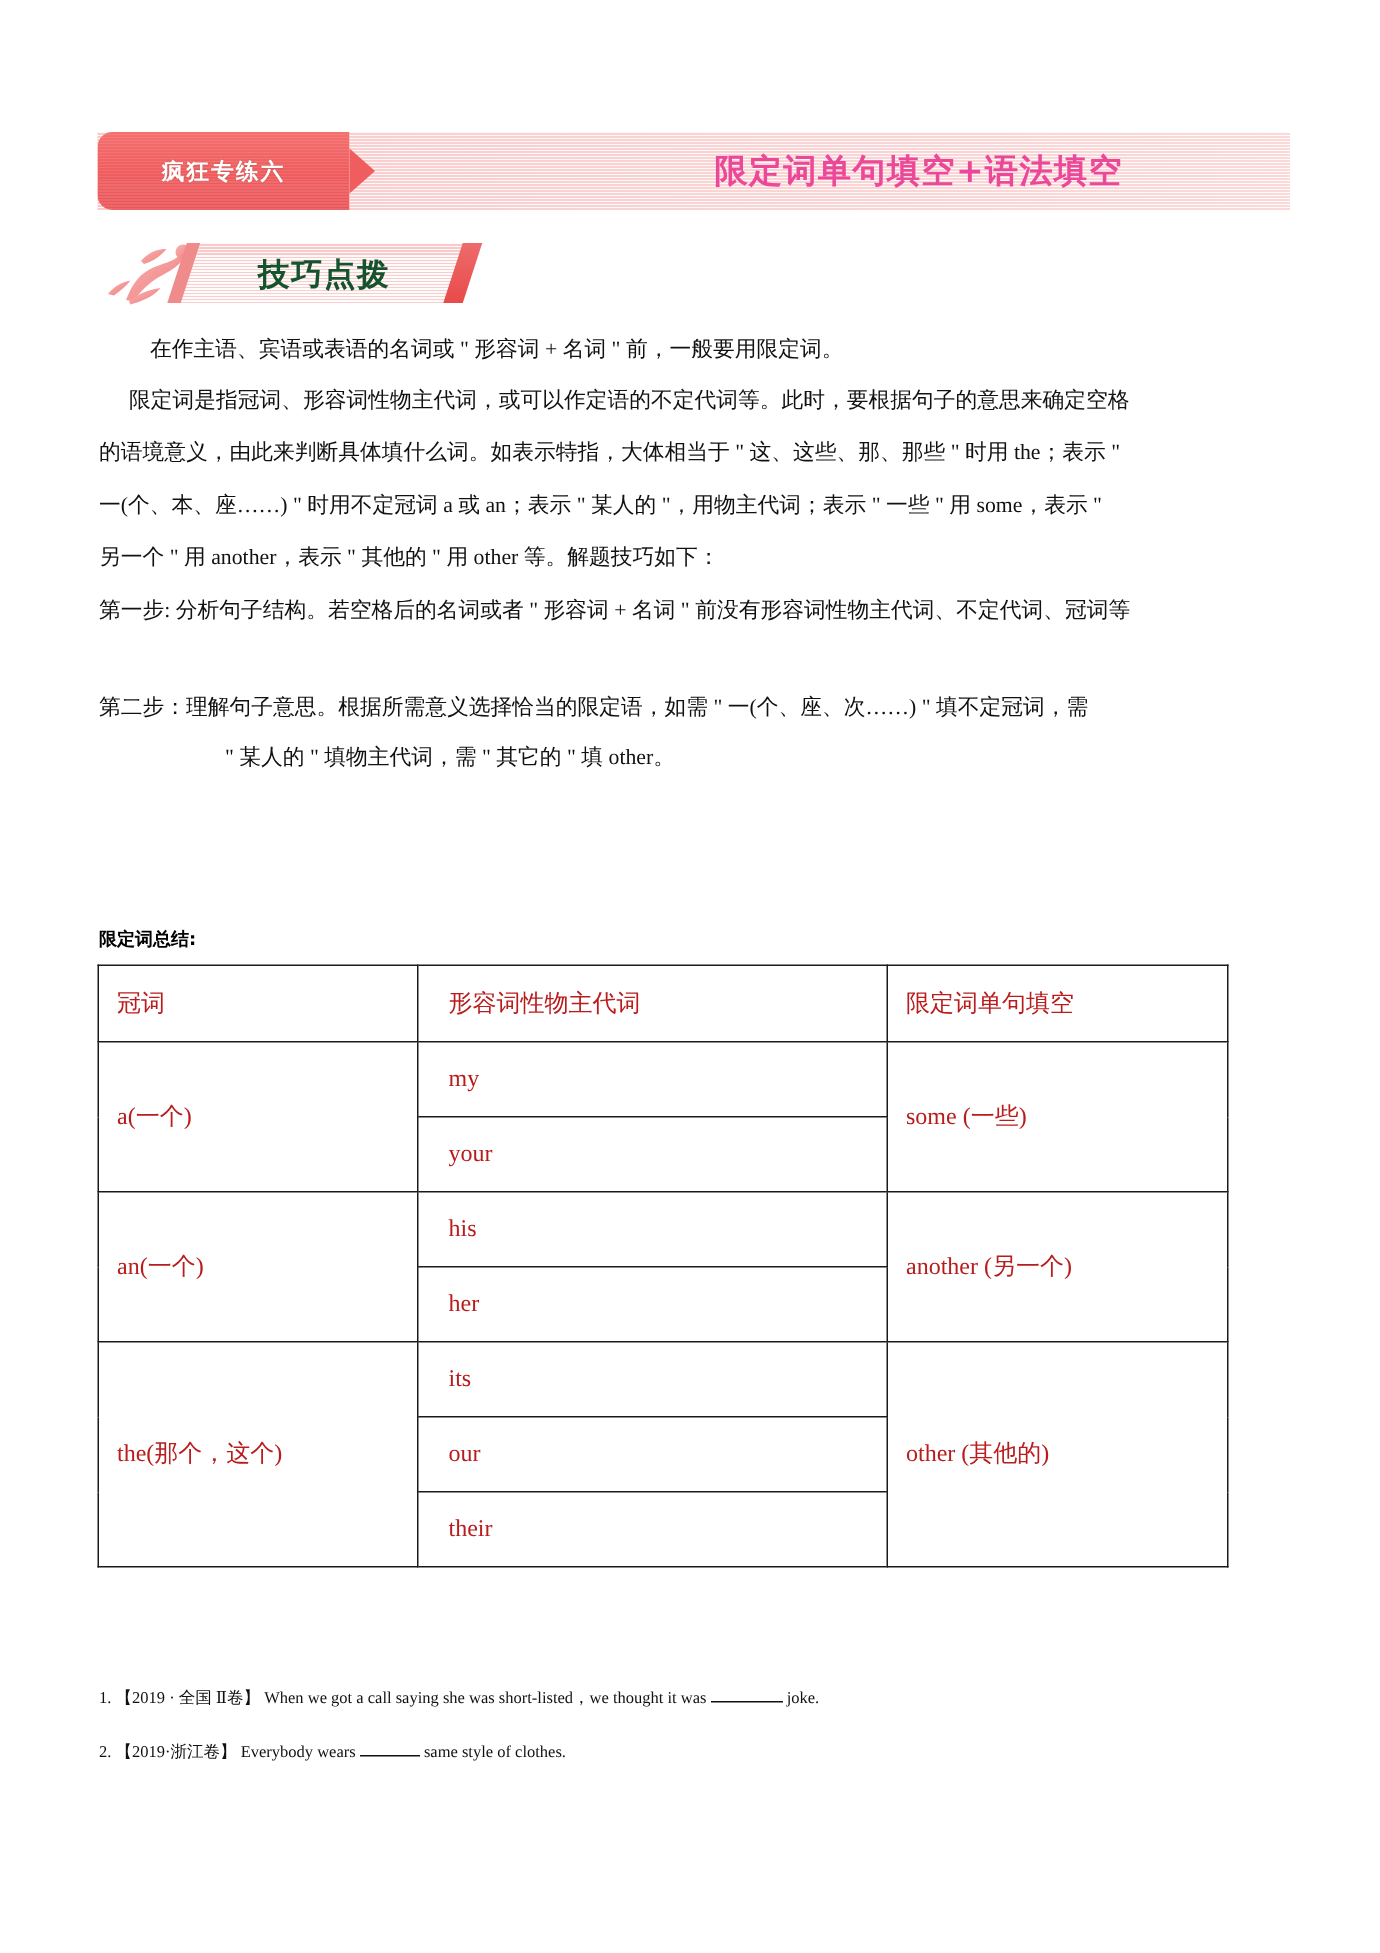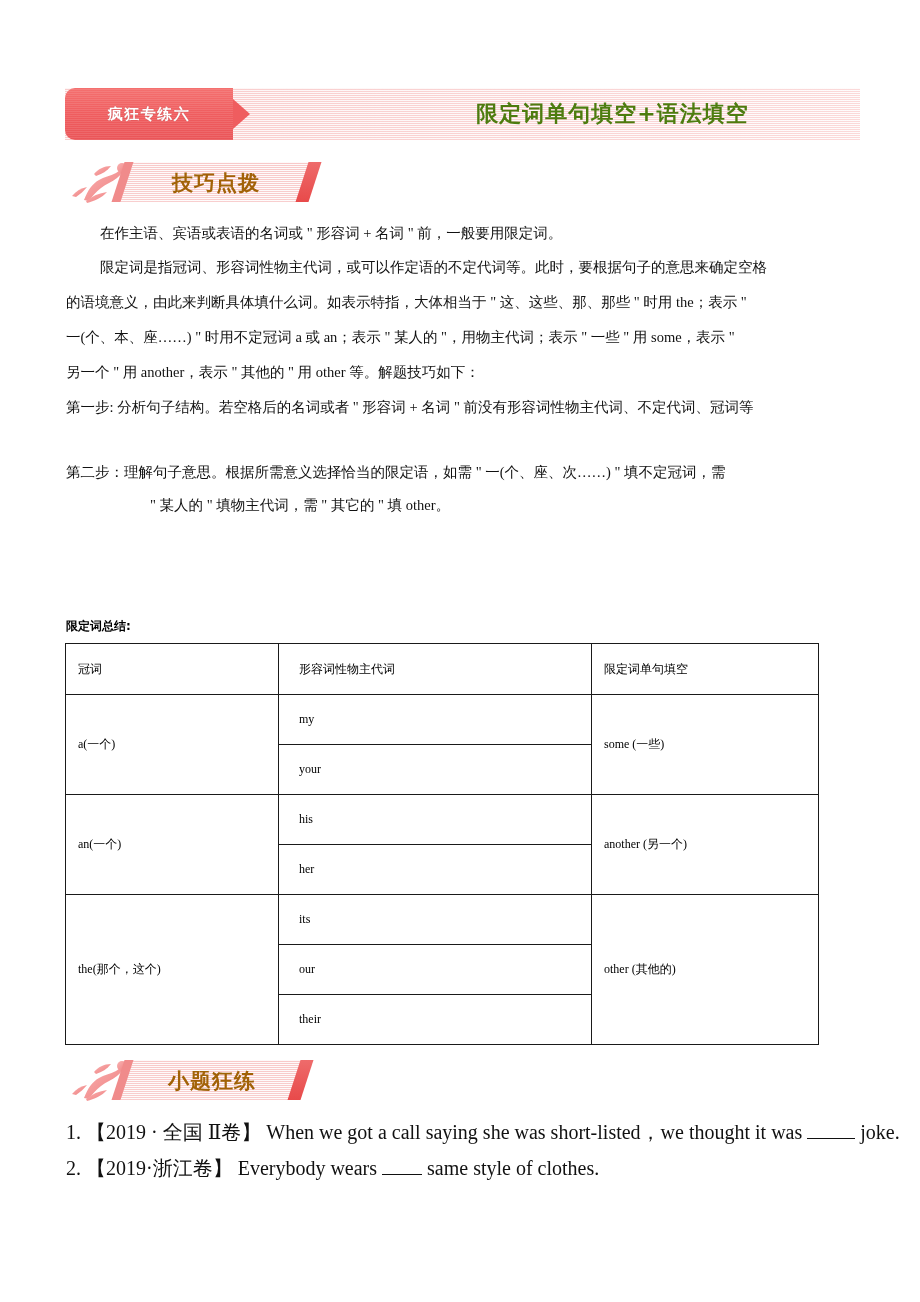--- a/index.html
+++ b/index.html
@@ -77,21 +77,21 @@
     width: 495px;
     height: 52px;
     display: flex;
     align-items: center;
     justify-content: center;
   }
   .title-main-text {
     font-family: "DejaVu Sans", sans-serif;
     font-weight: bold;
     font-size: 22px;
-    color: #4d7c0f;
+    color: #ec4899;
     letter-spacing: 1px;
   }
 
   
   .sec-head {
     position: absolute;
     height: 48px;
   }
   .sec-runner {
     position: absolute;
@@ -118,21 +118,21 @@
     width: 13px;
     background: linear-gradient(180deg, #ee6b6b 0%, #e84a4a 100%);
     transform: skewX(-18deg);
   }
   .sec-label {
     position: absolute;
     top: 11px;
     font-family: Liberation Sans, sans-serif;
     font-weight: bold;
     font-size: 21px;
-    color: #a16207;
+    color: #14532d;
     letter-spacing: 1px;
     white-space: nowrap;
   }
 
   
   .para {
     position: absolute;
     font-family: "Liberation Serif", "DejaVu Serif", serif;
     font-size: 14.5px;
     line-height: 30px;
@@ -156,36 +156,36 @@
     top: 643px;
     width: 670px;
     border-collapse: collapse;
     table-layout: fixed;
     background: #fff;
   }
   table.det-table td {
     border: 1.2px solid #1a1a1a;
     padding: 0 12px;
     font-family: "Liberation Serif", "DejaVu Serif", serif;
-    font-size: 12px;
-    color: #000000;
+    font-size: 16px;
+    color: #b91c1c;
     vertical-align: middle;
   }
   table.det-table td.col1 { width: 188px; }
   table.det-table td.col2 { width: 280px; padding-left: 20px; }
   table.det-table td.col3 { width: 202px; }
   table.det-table tr.hdr td { height: 50px; }
   table.det-table td.midcell { height: 49px; }
 
   
   .qitem {
     position: absolute;
     left: 66px;
     font-family: "Liberation Serif", "DejaVu Serif", serif;
-    font-size: 20px;
+    font-size: 11px;
     color: #111;
     white-space: nowrap;
     line-height: 20px;
   }
   .blank-u {
     display: inline-block;
     border-bottom: 1.3px solid #111;
     vertical-align: baseline;
   }
   .bk-wide { width: 48px; }
@@ -221,21 +221,21 @@
       <path d="M28 14 C32 9 38 6 45 6 C41 11 36 14 30 16 Z" fill="url(#rg1)"></path>
       <circle cx="56" cy="8" r="5" fill="url(#rg1)"></circle>
       <path d="M20 41 C26 36 33 33 41 32 C36 38 28 41 21 43 Z" fill="url(#rg1)"></path>
     </svg>
     <div class="sec-ribbon" style="left:52px; width:180px;"></div>
     <div class="sec-endbar" style="left:236px;"></div>
     <span class="sec-label" style="left:106px;">技巧点拨</span>
   </div>
 
   <div class="para" style="left:100px; top:218px;">在作主语、宾语或表语的名词或 " 形容词 + 名词 " 前，一般要用限定词。</div>
-  <div class="para" style="left:100px; top:252px;text-align:center;">限定词是指冠词、形容词性物主代词，或可以作定语的不定代词等。此时，要根据句子的意思来确定空格</div>
+  <div class="para" style="left:86px; top:252px;text-align:center;">限定词是指冠词、形容词性物主代词，或可以作定语的不定代词等。此时，要根据句子的意思来确定空格</div>
   <div class="para" style="left:66px;  top:287px;">的语境意义，由此来判断具体填什么词。如表示特指，大体相当于 " 这、这些、那、那些 " 时用 the；表示 "</div>
   <div class="para" style="left:66px;  top:322px;">一(个、本、座……) " 时用不定冠词 a 或 an；表示 " 某人的 "，用物主代词；表示 " 一些 " 用 some，表示 "</div>
   <div class="para" style="left:66px;  top:357px;">另一个 " 用 another，表示 " 其他的 " 用 other 等。解题技巧如下：</div>
 
   <div class="para" style="left:66px;  top:392px;">第一步: 分析句子结构。若空格后的名词或者 " 形容词 + 名词 " 前没有形容词性物主代词、不定代词、冠词等</div>
   <div class="para" style="left:66px;  top:457px;">第二步：理解句子意思。根据所需意义选择恰当的限定语，如需 " 一(个、座、次……) " 填不定冠词，需</div>
   <div class="para" style="left:150px; top:490px;">" 某人的 " 填物主代词，需 " 其它的 " 填 other。</div>
 
 
   <div class="tbl-caption">限定词总结:</div>
@@ -273,38 +273,20 @@
       </tr>
       <tr>
         <td class="col2 midcell">our</td>
       </tr>
       <tr>
         <td class="col2 midcell">their</td>
       </tr>
     </tbody>
   </table>
 
-  <div class="sec-head" style="left:66px; top:1056px; width:300px;">
-    <svg class="sec-runner" viewBox="0 0 78 44">
-      <defs>
-        <linearGradient id="rg3" x1="0" y1="0" x2="1" y2="1">
-          <stop offset="0%" stop-color="#f9b3b3"></stop>
-          <stop offset="100%" stop-color="#ef7d7d"></stop>
-        </linearGradient>
-      </defs>
-      <path d="M18 40 C22 30 26 24 33 20 C38 17 44 16 50 13 C55 10 59 6 63 3 C60 9 56 14 51 18 C46 22 40 24 35 28 C30 32 26 36 23 41 Z" fill="url(#rg3)"></path>
-      <path d="M6 36 C10 31 15 28 21 27 C18 31 14 34 10 37 Z" fill="url(#rg3)"></path>
-      <path d="M28 14 C32 9 38 6 45 6 C41 11 36 14 30 16 Z" fill="url(#rg3)"></path>
-      <circle cx="56" cy="8" r="5" fill="url(#rg3)"></circle>
-      <path d="M20 41 C26 36 33 33 41 32 C36 38 28 41 21 43 Z" fill="url(#rg3)"></path>
-    </svg>
-    <div class="sec-ribbon" style="left:52px; width:172px;"></div>
-    <div class="sec-endbar" style="left:228px;"></div>
-    <span class="sec-label" style="left:102px;">小题狂练</span>
-  </div>
 
   <div class="qitem" style="top:1122px;">
     <span>1.</span>
     <span>【2019 · 全国 Ⅱ卷】</span>
     <span>When we got a call saying she was short-listed，we thought it was</span>
     <span class="blank-u bk-wide"></span>
     <span>joke.</span>
   </div>
 
   <div class="qitem" style="top:1158px;">

